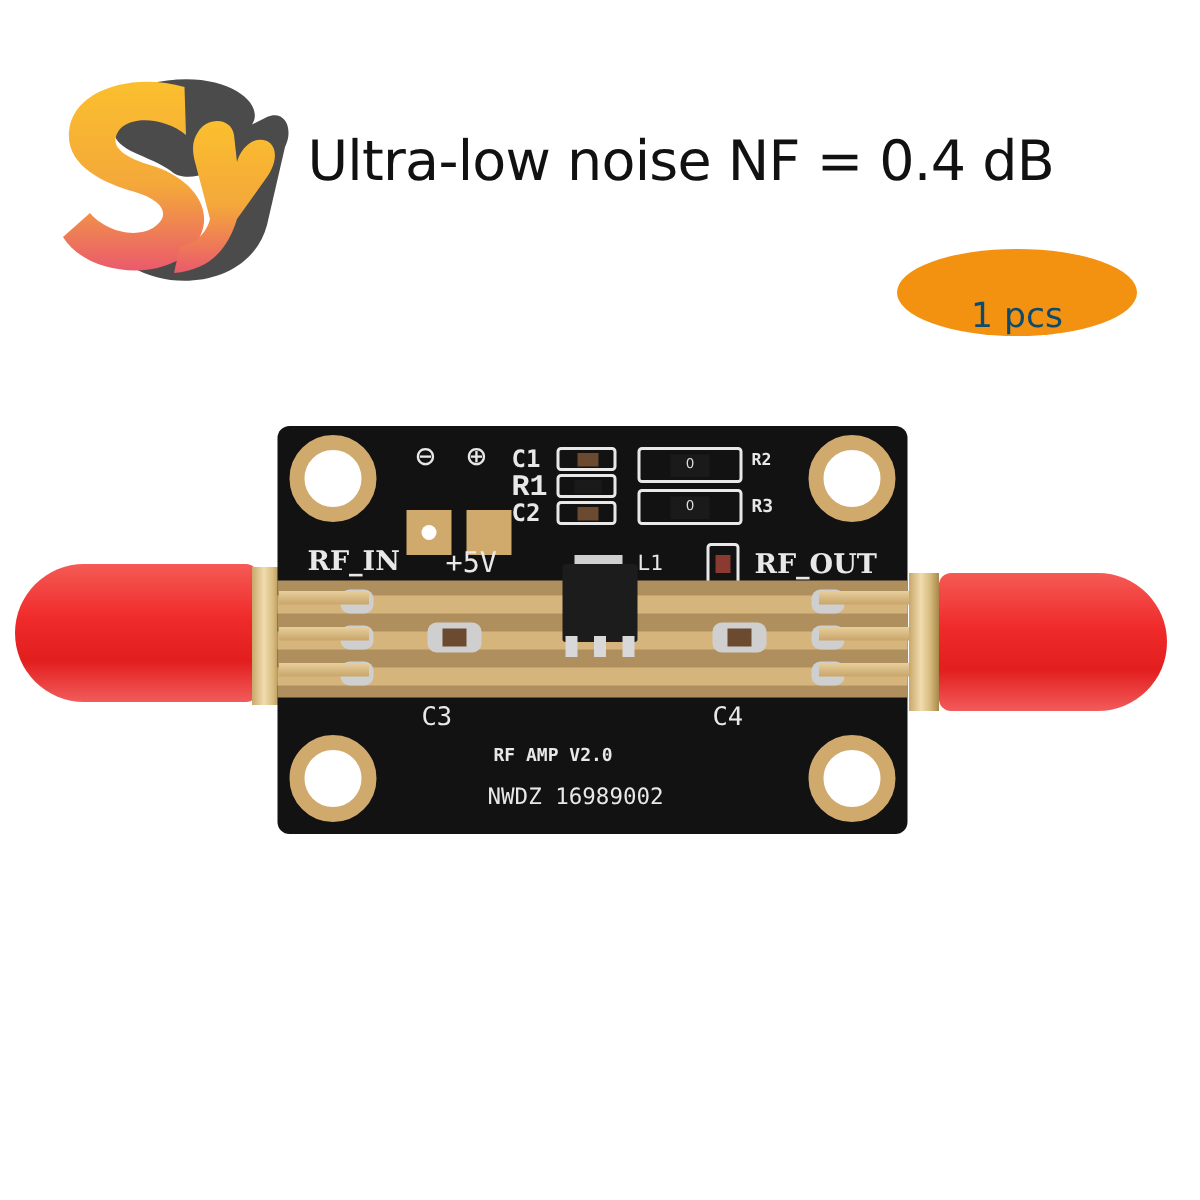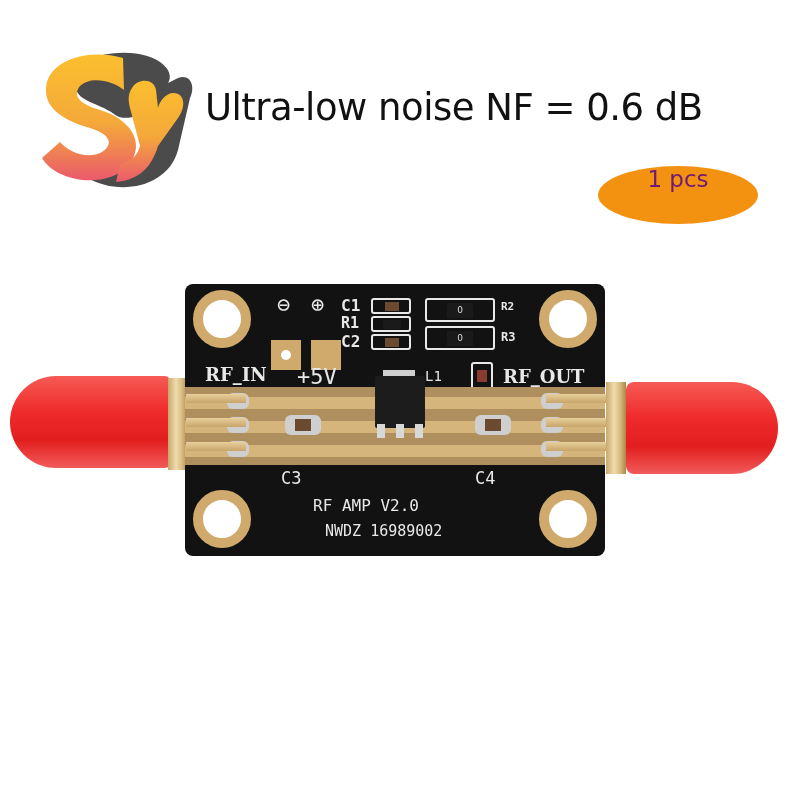--- a/index.html
+++ b/index.html
@@ -10,22 +10,22 @@
 
   .headline {
     position: absolute; left: 205px; top: 86px; width: 560px;
     font-family: "DejaVu Sans", sans-serif; font-size: 37px; color: #111;
     white-space: nowrap; letter-spacing: -0.5px;
   }
 
   .qty-badge {
     position: absolute; left: 598px; top: 166px; width: 160px; height: 58px;
     border-radius: 50%; background: #f39211;
-    display: flex; align-items: flex-start; justify-content: center;
-    font-family: "DejaVu Sans", sans-serif; font-size: 23px; color: #701a75;
+    display: flex; align-items: flex-end; justify-content: center;
+    font-family: "DejaVu Sans", sans-serif; font-size: 23px; color: #0c4a6e;
   }
 
   
   .product { position: absolute; left: 0; top: 260px; width: 800px; height: 320px; }
 
   .cap { position: absolute; background: linear-gradient(180deg,#f55a55 0%,#ef2a2a 40%,#e21e1e 70%,#f25b5b 100%); }
   .cap-left { left: 10px; top: 116px; width: 162px; height: 92px; border-radius: 46px 8px 8px 46px; }
   .cap-right { left: 626px; top: 122px; width: 152px; height: 92px; border-radius: 8px 46px 46px 8px; }
 
   .nut { position: absolute; background: linear-gradient(90deg,#c9a86a,#f0dcae 40%,#d8bc80 70%,#a88848); }
@@ -75,21 +75,21 @@
     </defs>
 
     <path d="M70 18 C120 6 150 30 140 45 L150 40 C162 35 168 48 162 60 L150 112 C140 150 90 158 60 140 L70 125 C100 135 120 125 124 108 L120 72 C112 78 95 84 86 76 C70 64 40 62 50 42 C54 30 62 22 70 18 Z" fill="#2b2b2b" opacity="0.85"></path>
 
     <path d="M95 20 C60 10 20 22 18 50 C16 72 40 84 62 90 C82 96 86 106 74 114 C60 122 40 114 32 104 L14 120 C30 146 80 150 100 128 C120 104 100 80 72 72 C52 66 44 58 52 48 C62 38 84 42 96 52 Z" fill="url(#lg)"></path>
 
     <path d="M104 50 C110 40 126 40 128 52 L130 70 C132 62 140 52 150 56 C158 60 156 72 150 80 L130 108 C124 128 112 142 88 144 L92 126 C104 124 110 116 112 108 L102 70 C100 62 100 56 104 50 Z" fill="url(#lg)"></path>
   </svg>
 </div>
 
-<div class="headline">Ultra-low noise NF = 0.6 dB</div>
+<div class="headline">Ultra-low noise NF = 0.4 dB</div>
 
 <div class="qty-badge">
   <span>1 pcs</span>
 </div>
 
 <div class="product">
   <div class="cap cap-left"></div>
   <div class="nut nut-left"></div>
   <div class="cap cap-right"></div>
   <div class="nut nut-right"></div>
@@ -100,21 +100,21 @@
     <div class="mount-hole" style="left:8px;top:206px;"></div>
     <div class="mount-hole" style="left:354px;top:206px;"></div>
 
     <div class="pad-sq" style="left:86px;top:56px;"></div>
     <div style="position:absolute;left:96px;top:66px;width:10px;height:10px;border-radius:50%;background:#fff;"></div>
     <div class="pad-sq" style="left:126px;top:56px;"></div>
 
     <div class="silk" style="left:92px;top:8px;font-size:22px;font-weight:normal;">⊖</div>
     <div class="silk" style="left:126px;top:8px;font-size:22px;font-weight:normal;">⊕</div>
     <div class="silk" style="left:156px;top:12px;font-size:16px;">C1</div>
-    <div class="silk" style="left:156px;top:30px;font-size:15px;">R1</div>
+    <div class="silk" style="left:156px;top:30px;font-size:20px;font-family:Liberation Mono, monospace;">R1</div>
     <div class="silk" style="left:156px;top:48px;font-size:16px;">C2</div>
 
     <div class="smd" style="left:186px;top:14px;width:40px;height:16px;">
       <div class="smd-body" style="left:12px;top:2px;width:14px;height:9px;"></div>
     </div>
     <div class="smd" style="left:186px;top:32px;width:40px;height:16px;">
       <div class="res-body" style="left:10px;top:2px;width:18px;height:9px;"></div>
     </div>
     <div class="smd" style="left:186px;top:50px;width:40px;height:16px;">
       <div class="smd-body" style="left:12px;top:2px;width:14px;height:9px;"></div>
@@ -123,21 +123,21 @@
     <div class="smd" style="left:240px;top:14px;width:70px;height:24px;">
       <div class="res-body" style="left:20px;top:3px;width:26px;height:15px;line-height:15px;">0</div>
     </div>
     <div class="smd" style="left:240px;top:42px;width:70px;height:24px;">
       <div class="res-body" style="left:20px;top:3px;width:26px;height:15px;line-height:15px;">0</div>
     </div>
     <div class="silk" style="left:316px;top:16px;font-size:11px;">R2</div>
     <div class="silk" style="left:316px;top:46px;font-size:12px;">R3</div>
 
     <div class="silk serif-silk" style="left:20px;top:80px;font-size:18px;">RF_IN</div>
-    <div class="silk" style="left:112px;top:80px;font-size:22px;font-weight:normal;">+5V</div>
+    <div class="silk" style="left:112px;top:80px;font-size:19px;font-weight:normal;">+5V</div>
     <div class="silk" style="left:240px;top:84px;font-size:14px;font-weight:normal;">L1</div>
     <div class="silk serif-silk" style="left:318px;top:82px;font-size:18px;">RF_OUT</div>
 
     <div class="smd" style="left:286px;top:78px;width:22px;height:44px;">
       <div style="position:absolute;left:4px;top:6px;width:10px;height:12px;background:#8a3a30;"></div>
     </div>
 
     <div class="trace-band">
       <div class="trace" style="left:0;top:10px;width:420px;"></div>
       <div class="trace" style="left:0;top:34px;width:420px;"></div>
@@ -156,21 +156,21 @@
     </div>
 
     <div class="ic-tab"></div>
     <div class="ic"></div>
     <div class="ic-leg" style="left:192px;top:140px;"></div>
     <div class="ic-leg" style="left:211px;top:140px;"></div>
     <div class="ic-leg" style="left:230px;top:140px;"></div>
 
     <div class="silk" style="left:96px;top:184px;font-size:17px;font-weight:normal;">C3</div>
     <div class="silk" style="left:290px;top:184px;font-size:17px;font-weight:normal;">C4</div>
-    <div class="silk" style="left:128px;top:212px;font-size:16px;font-weight:normal;">RF AMP V2.0</div>
+    <div class="silk" style="left:144px;top:212px;font-size:12px;font-weight:bold;">RF AMP V2.0</div>
     <div class="silk" style="left:140px;top:238px;font-size:15px;font-weight:normal;">NWDZ 16989002</div>
   </div>
 
   <div class="pin" style="left:186px;top:134px;width:60px;"></div>
   <div class="pin" style="left:186px;top:158px;width:60px;"></div>
   <div class="pin" style="left:186px;top:182px;width:60px;"></div>
   <div class="pin" style="left:546px;top:134px;width:60px;"></div>
   <div class="pin" style="left:546px;top:158px;width:60px;"></div>
   <div class="pin" style="left:546px;top:182px;width:60px;"></div>
 </div>

